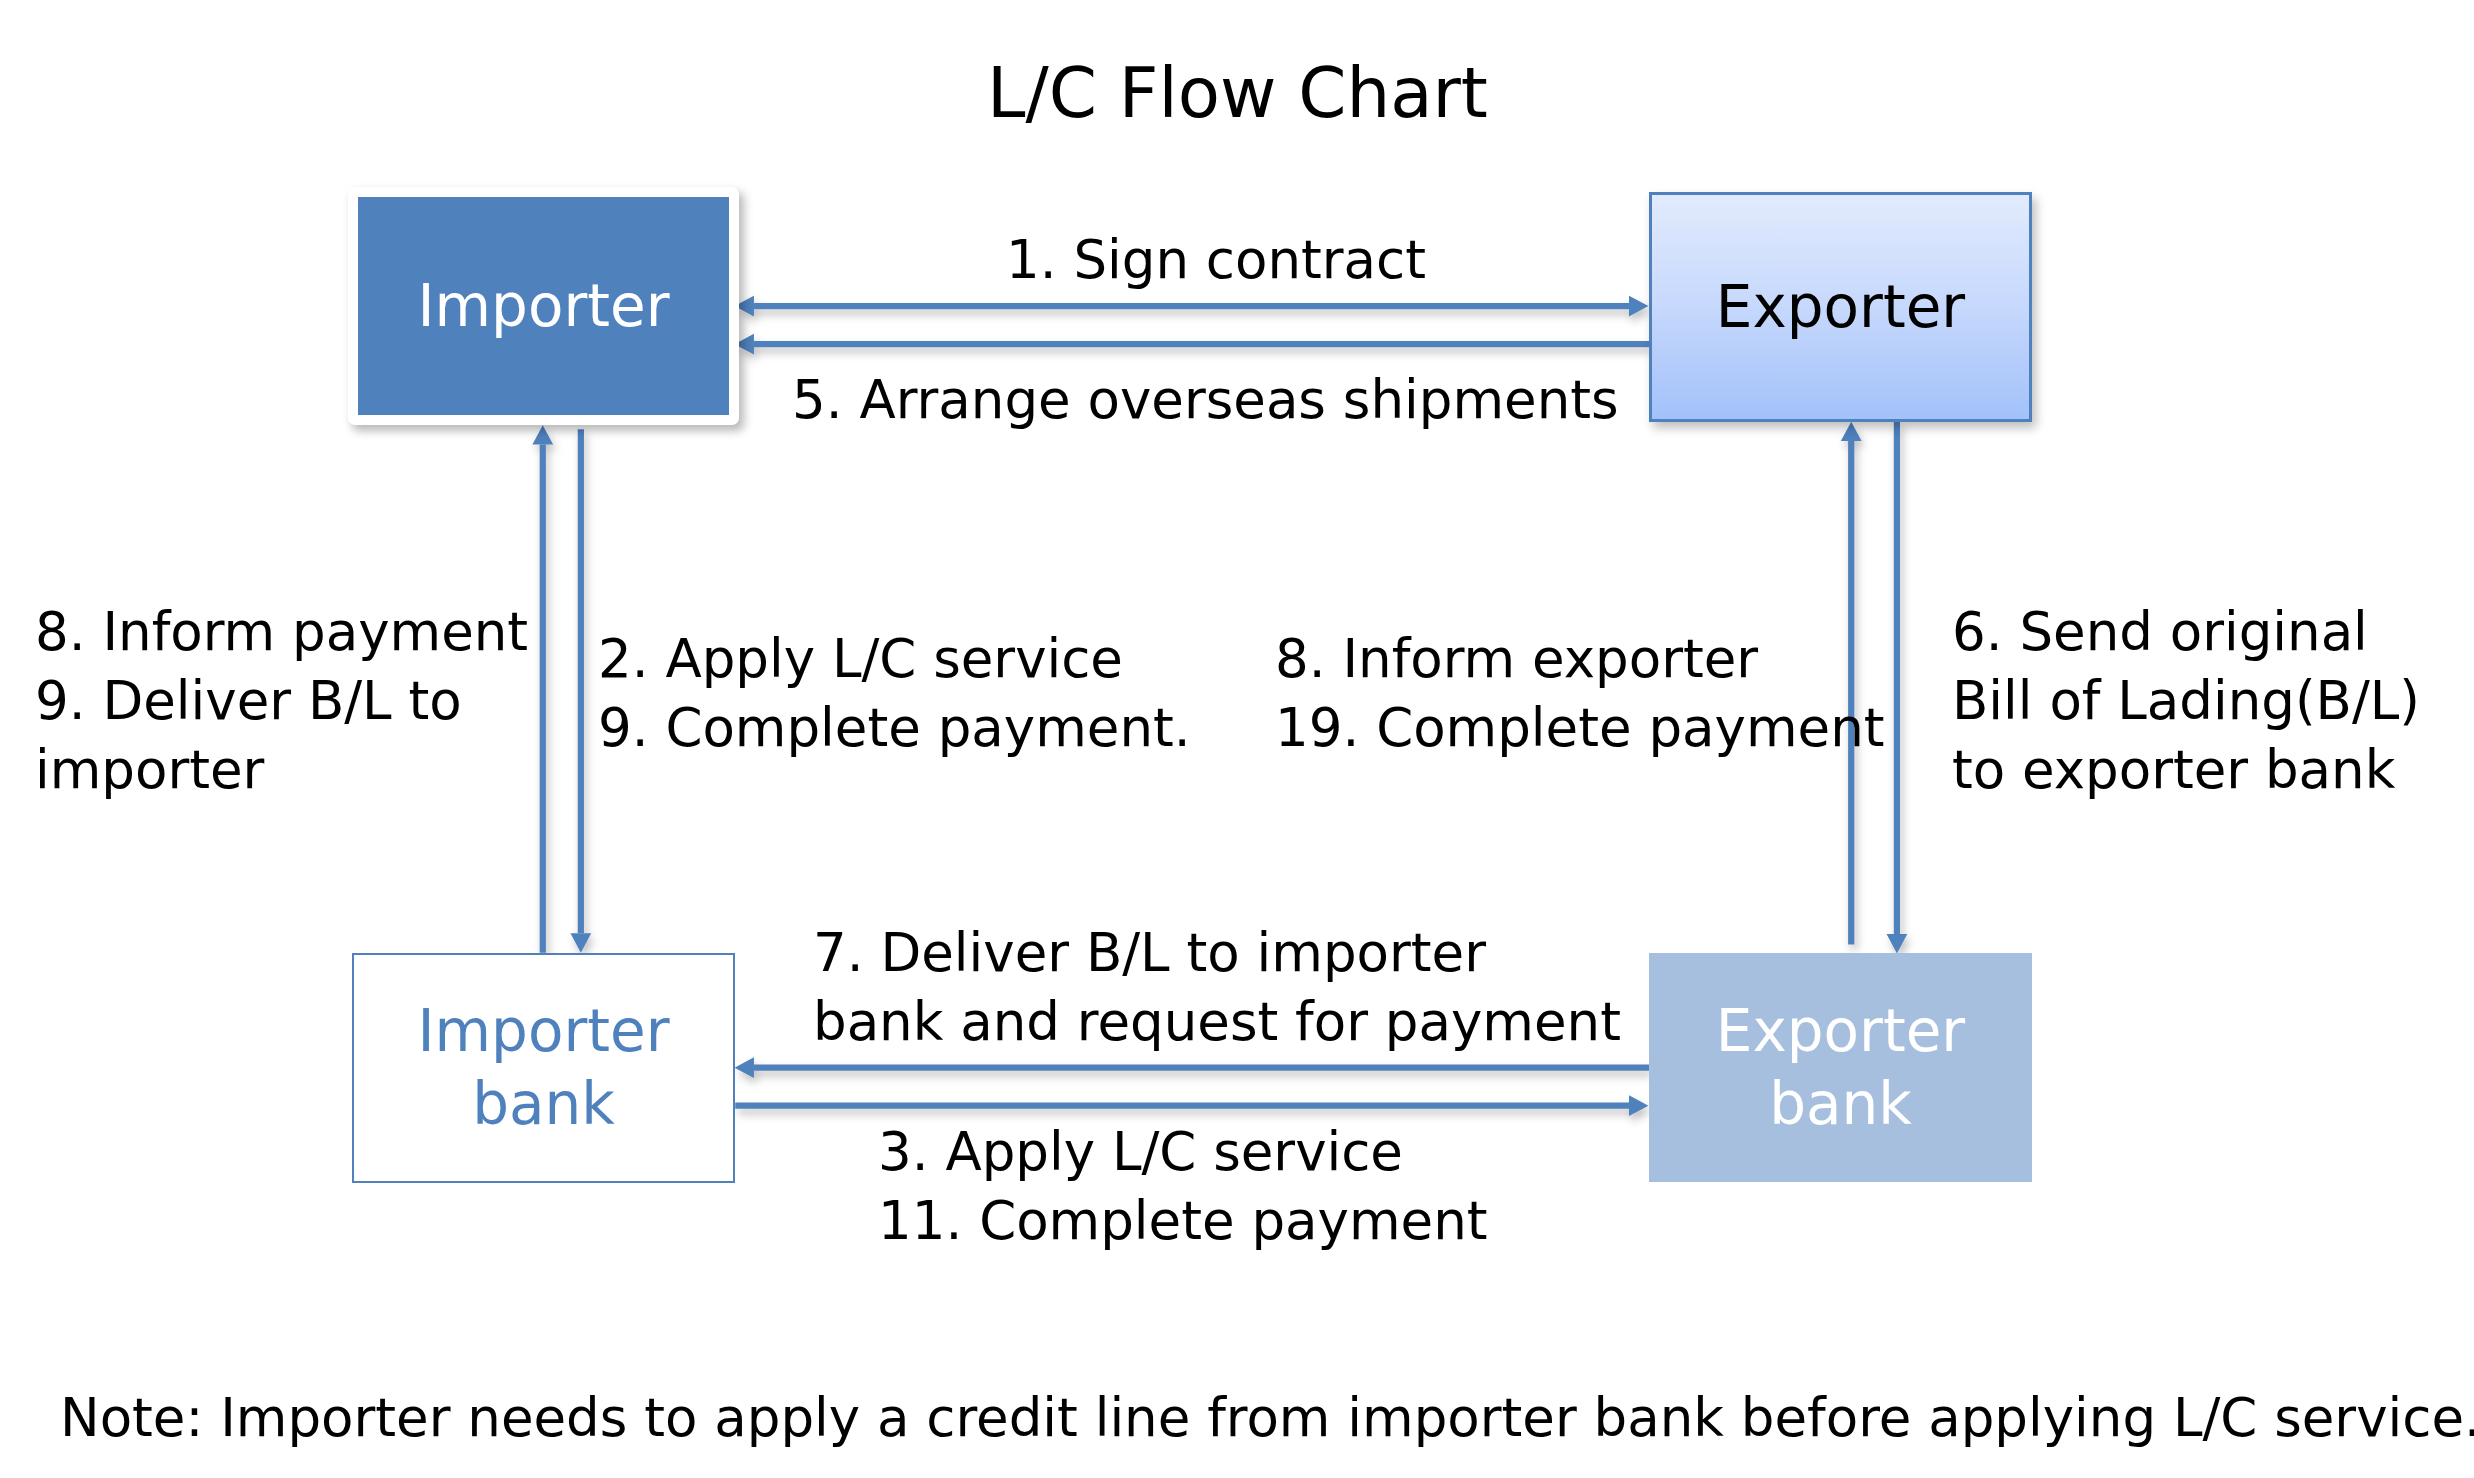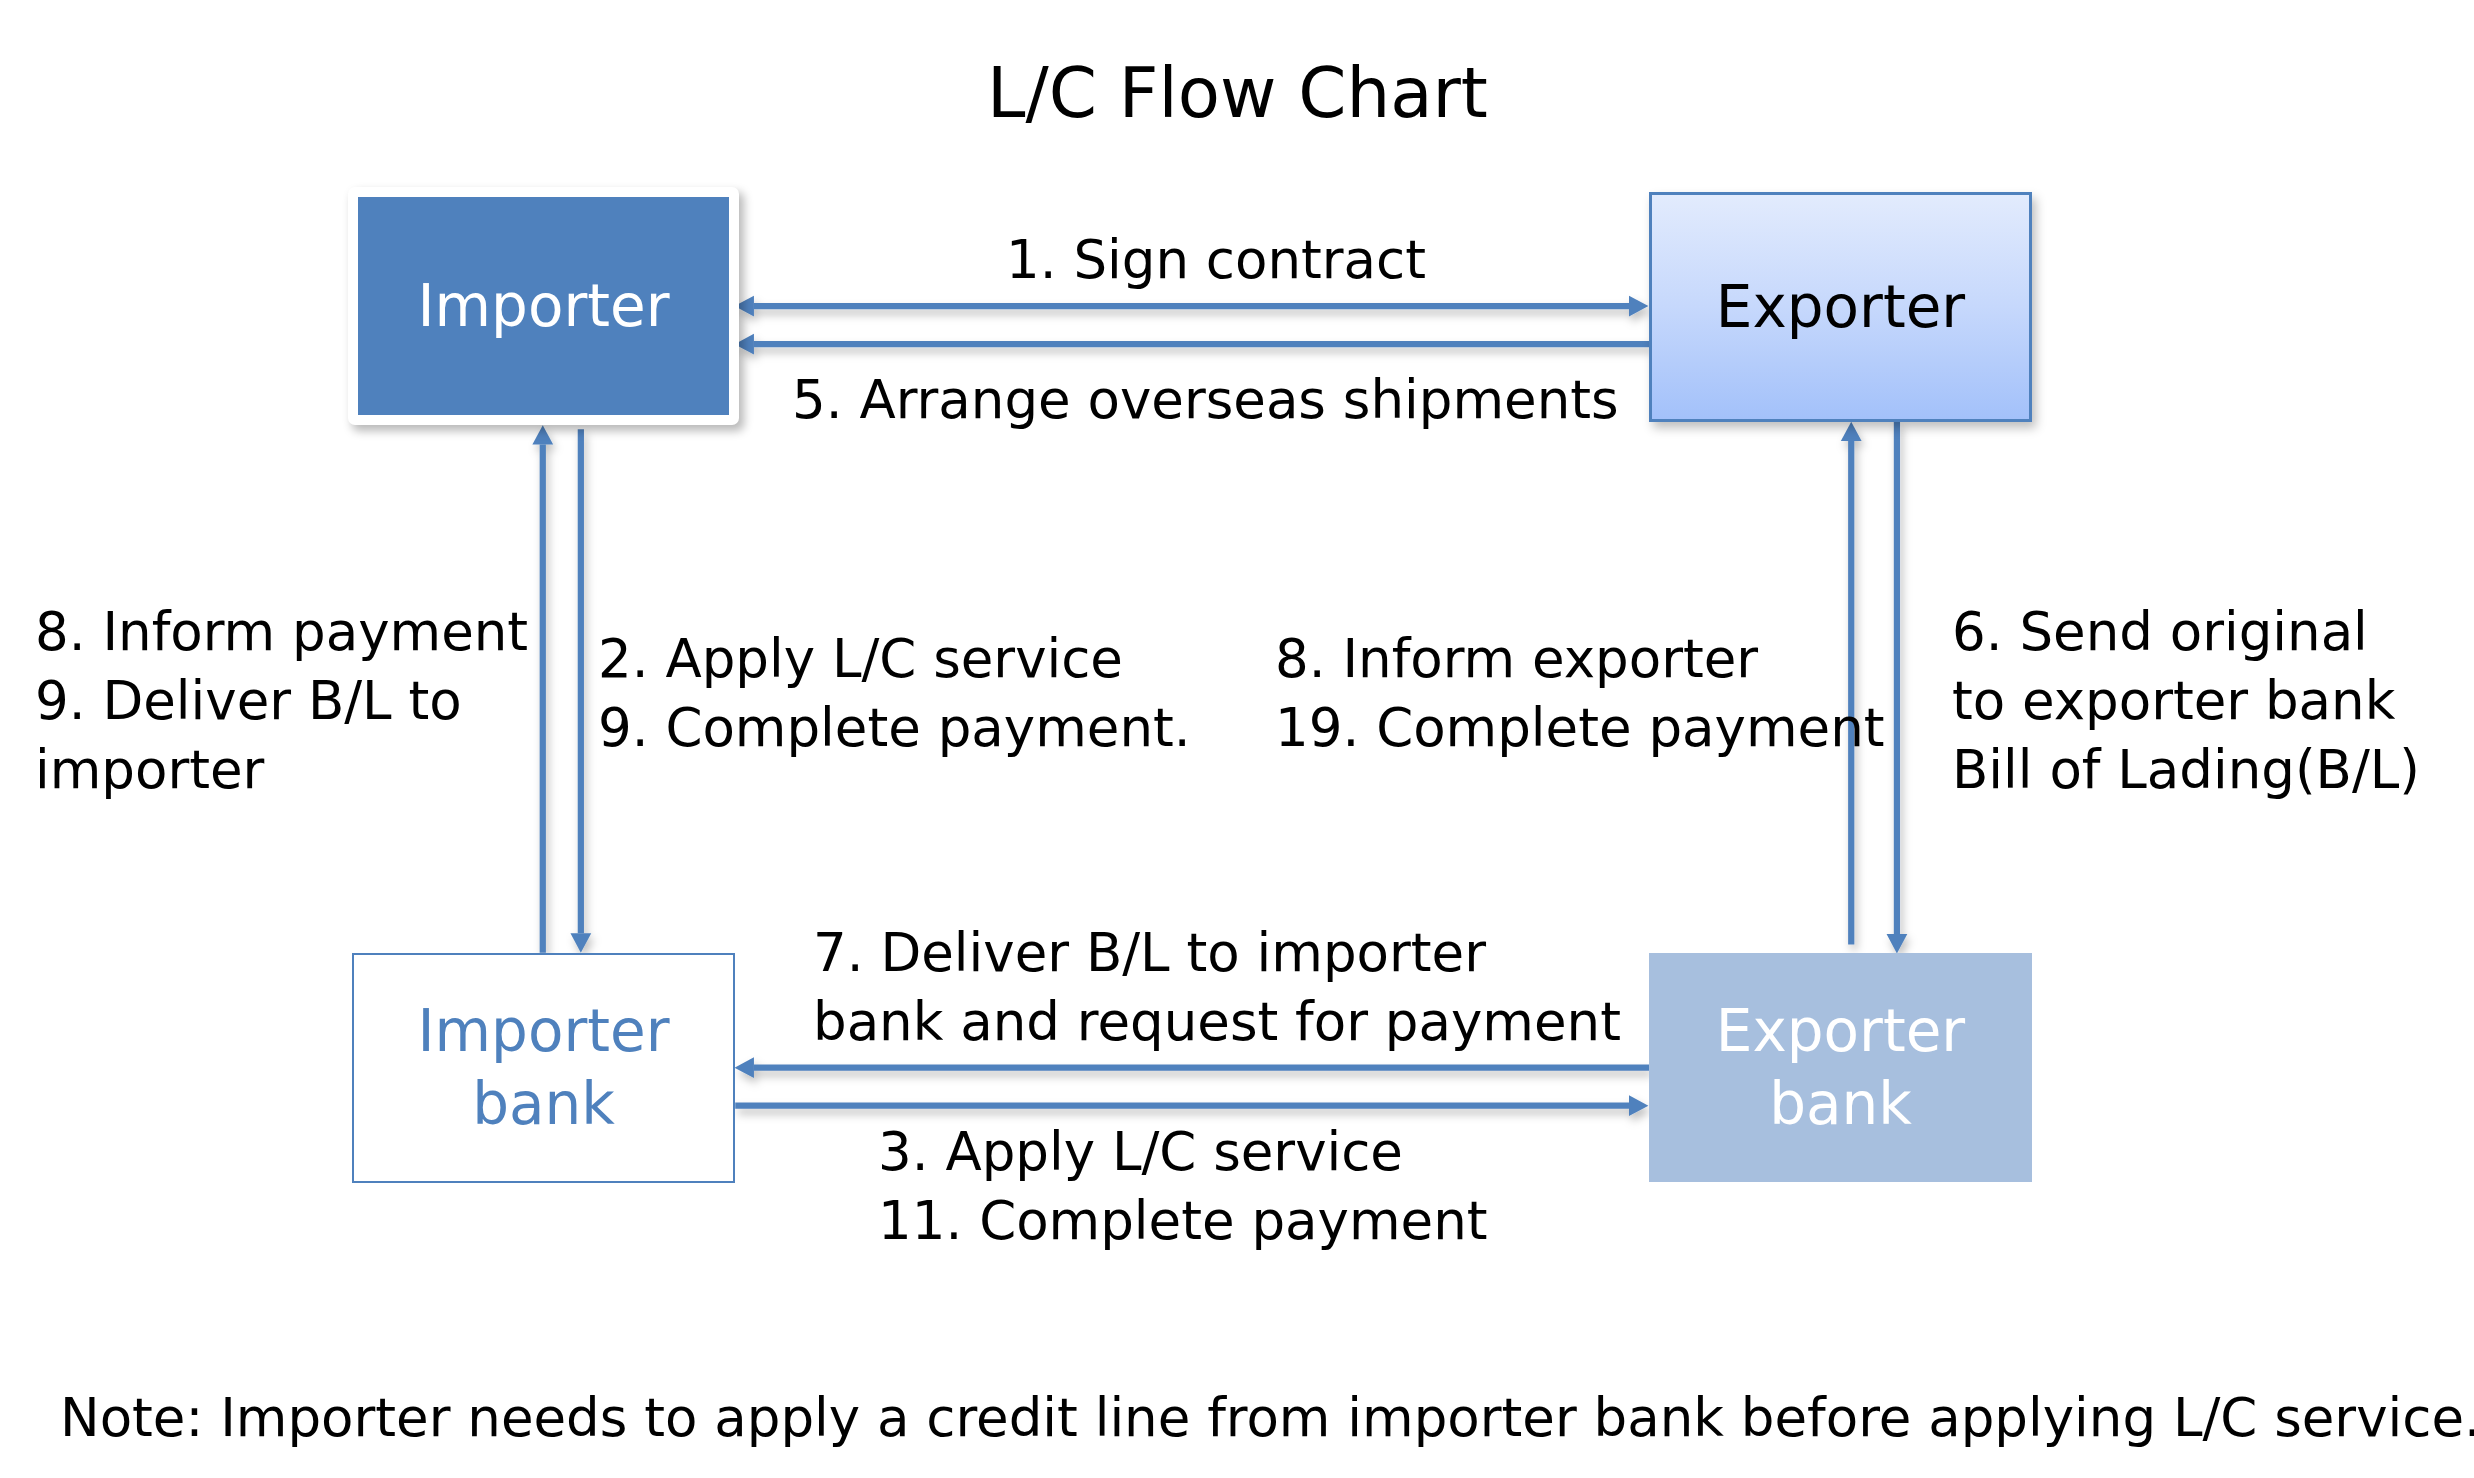--- a/index.html
+++ b/index.html
@@ -106,22 +106,22 @@
   <div>9. Complete payment.</div>
 </div>
 
 <div class="label" style="left:1275px; top:624px;">
   <div>8. Inform exporter</div>
   <div>19. Complete payment</div>
 </div>
 
 <div class="label" style="left:1952px; top:597px;">
   <div>6. Send original</div>
+  <div>Bill of Lading(B/L)</div>
   <div>to exporter bank</div>
-  <div>Bill of Lading(B/L)</div>
 </div>
 
 <div class="label" style="left:813px; top:918px;">
   <div>7. Deliver B/L to importer</div>
   <div>bank and request for payment</div>
 </div>
 
 <div class="label" style="left:878px; top:1117px;">
   <div>3. Apply L/C service</div>
   <div>11. Complete payment</div>

